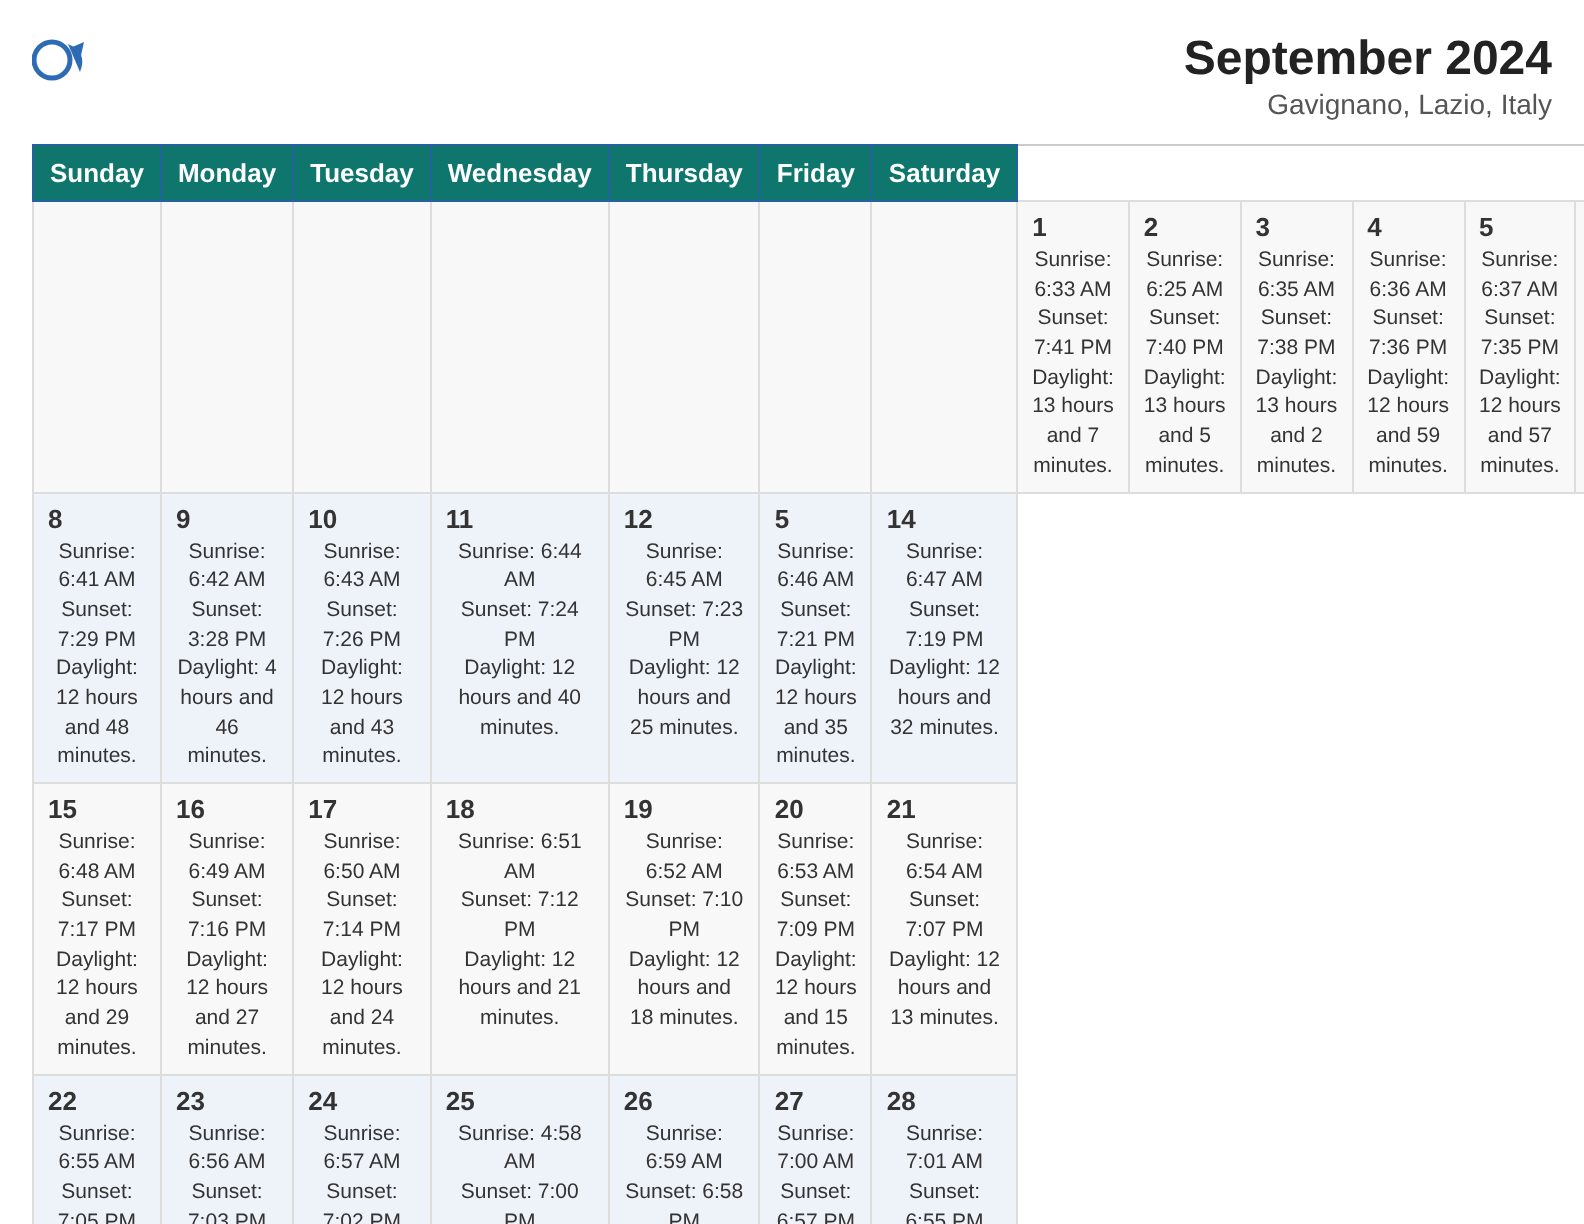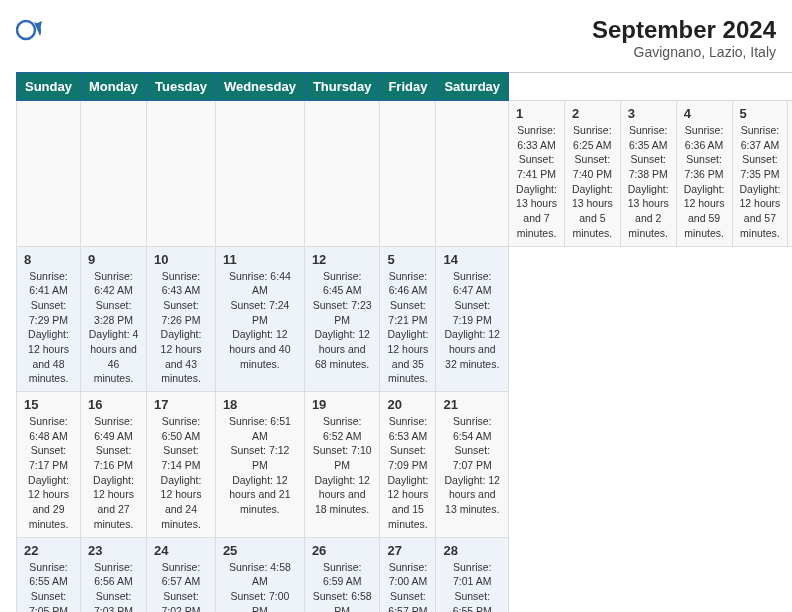--- a/index.html
+++ b/index.html
@@ -204,21 +204,21 @@
           <span>Sunrise: 6:44 AM</span><br>
           <span>Sunset: 7:24 PM</span><br>
           <span>Daylight: 12 hours and 40 minutes.</span>
         </div>
       </td>
         <td>
         <span class="day-num">12</span>
         <div class="day-info">
           <span>Sunrise: 6:45 AM</span><br>
           <span>Sunset: 7:23 PM</span><br>
-          <span>Daylight: 12 hours and 68 minutes.</span>
+          <span>Daylight: 12 hours and 25 minutes.</span>
         </div>
       </td>
         <td>
         <span class="day-num">5</span>
         <div class="day-info">
           <span>Sunrise: 6:46 AM</span><br>
           <span>Sunset: 7:21 PM</span><br>
           <span>Daylight: 12 hours and 35 minutes.</span>
         </div>
       </td>

